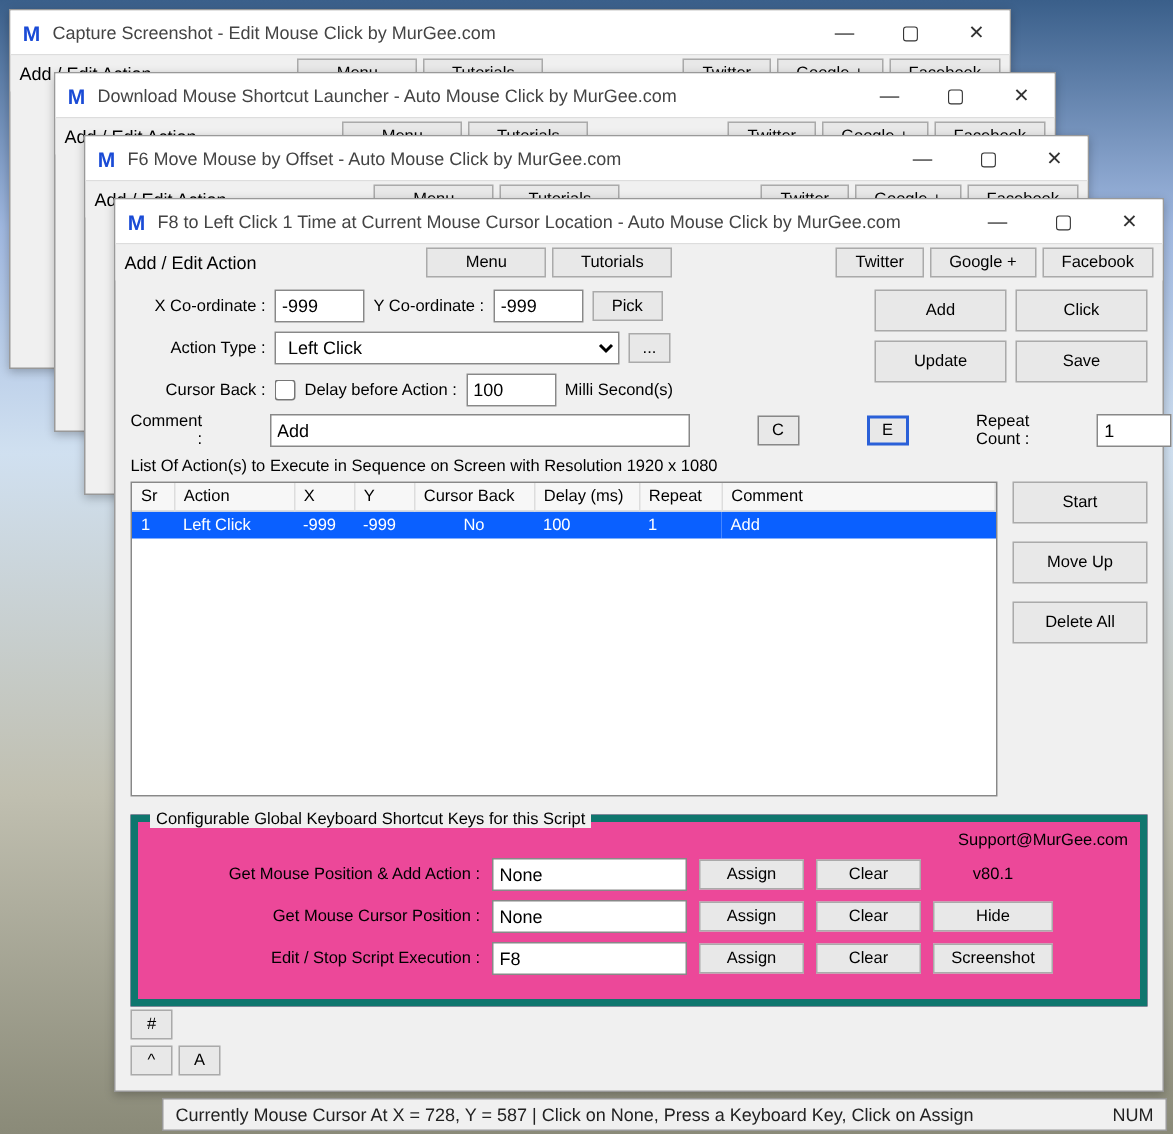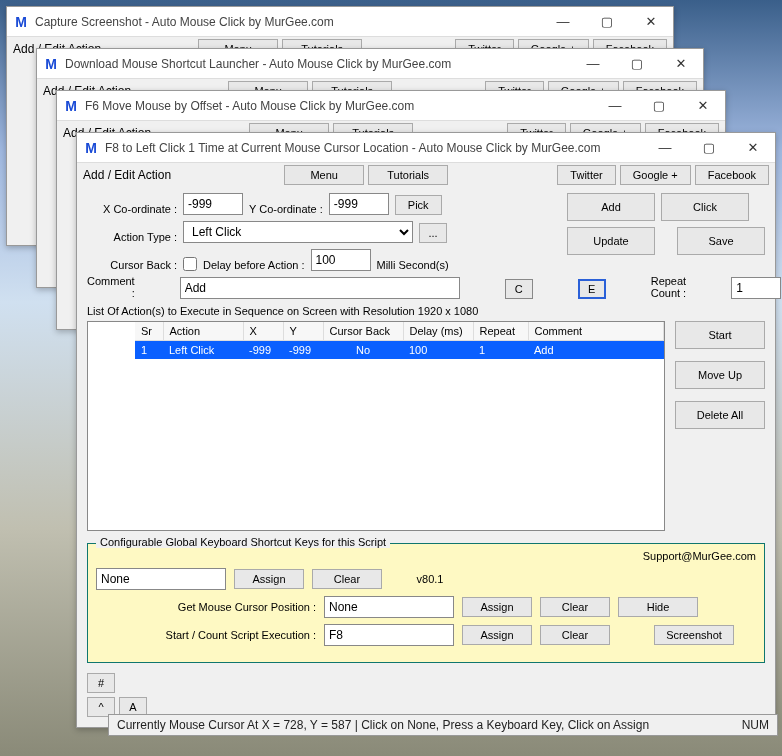--- a/index.html
+++ b/index.html
@@ -12,26 +12,26 @@
 .titlebar .winbtn { width: 44px; height: 30px; display: flex; align-items: center; justify-content: center; font-size: 13px; color: #333; }
 .menubar { display: flex; align-items: center; height: 24px; padding: 0 6px; gap: 4px; background: #f0f0f0; }
 .menubar .lbl { margin-right: 4px; }
 .menubar .spacer { flex: 1; }
 .mbtn { background: #e8e8e8; border: 1px solid #aaa; padding: 1px 12px; height: 20px; font-size: 11px; display: flex; align-items: center; justify-content: center; cursor: pointer; }
 .mbtn.tiny { padding: 1px 8px; min-width: 28px; }
 .mbtn.wide { min-width: 80px; }
 .mbtn.big { min-width: 88px; height: 28px; }
 .mbtn.C { border-color: #888; }
 .mbtn.E { border: 2px solid #2a60d8; padding: 0 7px; }
-.statusbar { position: absolute; left: 108px; right: 4px; bottom: 20px; height: 22px; background: #f0f0f0; border: 1px solid #999; display: flex; align-items: center; padding: 0 8px; font-size: 11px; color: #222; }
+.statusbar { position: absolute; left: 108px; right: 4px; bottom: 2px; height: 22px; background: #f0f0f0; border: 1px solid #999; display: flex; align-items: center; padding: 0 8px; font-size: 11px; color: #222; }
 .statusbar .sb-r { margin-left: auto; }
 .content { padding: 6px 10px 10px 10px; }
-.group { border: 1px solid #0f766e; padding: 6px 8px 8px 8px; margin-bottom: 6px; position: relative; background: #fef9c3; }
+.group { border: 5px solid #0f766e; padding: 6px 8px 8px 8px; margin-bottom: 6px; position: relative; background: #ec4899; }
 .group-title { position: absolute; top: -8px; left: 8px; background: #f0f0f0; padding: 0 4px; font-size: 11px; }
-.row { display: flex; align-items: flex-end; gap: 6px; margin-bottom: 6px; }
+.row { display: flex; align-items: center; gap: 6px; margin-bottom: 6px; }
 .row:last-child { margin-bottom: 0; }
 .lbltxt { font-size: 11px; text-align: right; }
 input[type=text], select { border: 1px solid #888; background: #fff; height: 22px; padding: 0 4px; font-size: 12px; }
 input[type=checkbox] { width: 14px; height: 14px; }
 .sidecol { display: flex; flex-direction: column; gap: 6px; }
 .list-label { font-size: 11px; margin: 4px 0; display: block; }
 .listview { border: 1px solid #888; background: #fff; height: 210px; overflow: hidden; }
 .listview table { width: 100%; border-collapse: collapse; }
 .listview th { text-align: left; font-weight: normal; font-size: 11px; padding: 3px 6px; background: #f7f7f7; border-right: 1px solid #ddd; border-bottom: 1px solid #ddd; }
 .listview td { font-size: 11px; padding: 3px 6px; }
@@ -44,21 +44,21 @@
 .w2 { left: 36px; top: 48px; width: 668px; height: 240px; }
 .w3 { left: 56px; top: 90px; width: 670px; height: 240px; }
 .w4 { left: 76px; top: 132px; width: 700px; height: 596px; }
 </style>
 </head>
 <body>
 
 <div class="window w1">
   <div class="titlebar">
     <span class="icon-m">M</span>
-    <span class="title">Capture Screenshot - Auto Mouse Click by MurGee.com</span>
+    <span class="title">Capture Screenshot - Edit Mouse Click by MurGee.com</span>
     <div class="winbtns">
       <div class="winbtn">—</div>
       <div class="winbtn">▢</div>
       <div class="winbtn">✕</div>
     </div>
   </div>
   <div class="menubar">
     <span class="lbl">Add / Edit Action</span>
     <span class="spacer"></span>
     <div class="mbtn wide">Menu</div>
@@ -158,40 +158,40 @@
           <span class="lbltxt">Delay before Action :</span>
           <input type="text" style="width: 60px;" value="100">
           <span class="lbltxt">Milli Second(s)</span>
         </div>
       </div>
       <div class="sidecol">
         <div style="display:flex; gap:6px;">
           <div class="mbtn big">Add</div>
           <div class="mbtn big">Click</div>
         </div>
-        <div style="display:flex; gap:22px;">
+        <div style="display:flex; gap:6px;">
           <div class="mbtn big">Update</div>
           <div class="mbtn big">Save</div>
         </div>
       </div>
     </div>
 
     <div class="row" style="margin-top:4px;gap:45px;">
       <span class="lbltxt" style="width:90px;">Comment :</span>
       <input type="text" style="flex: 1 1 0%; min-width: 280px;" value="Add">
       <div class="mbtn tiny C">C</div>
       <div class="mbtn tiny E">E</div>
       <span class="lbltxt">Repeat Count :</span>
       <input type="text" style="width: 50px;" value="1">
     </div>
 
     <span class="list-label">List Of Action(s) to Execute in Sequence on Screen with Resolution 1920 x 1080</span>
 
     <div style="display:flex; gap:10px;">
-      <div class="listview" style="flex:1;padding-left:47px;">
+      <div class="listview" style="flex:1;">
         <table>
           <thead>
               <tr>
             <th style="width:28px;">Sr</th>
             <th style="width:80px;">Action</th>
             <th style="width:40px;">X</th>
             <th style="width:40px;">Y</th>
             <th style="width:80px;">Cursor Back</th>
             <th style="width:70px;">Delay (ms)</th>
             <th style="width:55px;">Repeat</th>
@@ -216,38 +216,39 @@
         <div class="mbtn big" style="width:100%;">Start</div>
         <div class="mbtn big" style="width:100%;">Move Up</div>
         <div class="mbtn big" style="width:100%;">Delete All</div>
       </div>
     </div>
 
     <div class="group shortcuts" style="margin-top:12px; padding-bottom:10px;">
       <span class="group-title">Configurable Global Keyboard Shortcut Keys for this Script</span>
       <div style="text-align:right; font-size:11px; margin-bottom:6px;">Support@MurGee.com</div>
       <div class="srow">
+        <span class="slabel">Get Mouse Position &amp; Add Action :</span>
         <input type="text" style="width: 130px;" value="None">
         <div class="mbtn" style="width:70px;">Assign</div>
         <div class="mbtn" style="width:70px;">Clear</div>
         <span style="width:80px; text-align:center; font-size:11px;">v80.1</span>
       </div>
       <div class="srow">
         <span class="slabel">Get Mouse Cursor Position :</span>
         <input type="text" style="width: 130px;" value="None">
         <div class="mbtn" style="width:70px;">Assign</div>
         <div class="mbtn" style="width:70px;">Clear</div>
         <div class="mbtn" style="width:80px;">Hide</div>
       </div>
       <div class="srow">
-        <span class="slabel">Start / Count Script Execution :</span>
+        <span class="slabel">Edit / Stop Script Execution :</span>
         <input type="text" style="width: 130px;" value="F8">
         <div class="mbtn" style="width:70px;">Assign</div>
         <div class="mbtn" style="width:70px;">Clear</div>
-        <div class="mbtn" style="width:80px;margin-left:36px;">Screenshot</div>
+        <div class="mbtn" style="width:80px;">Screenshot</div>
       </div>
     </div>
 
     <div class="bottom-left">
       <div class="mbtn tiny" style="width:28px;">#</div>
       <div class="pair">
         <div class="mbtn tiny" style="width:28px;">^</div>
         <div class="mbtn tiny" style="width:28px;">A</div>
       </div>
     </div>

